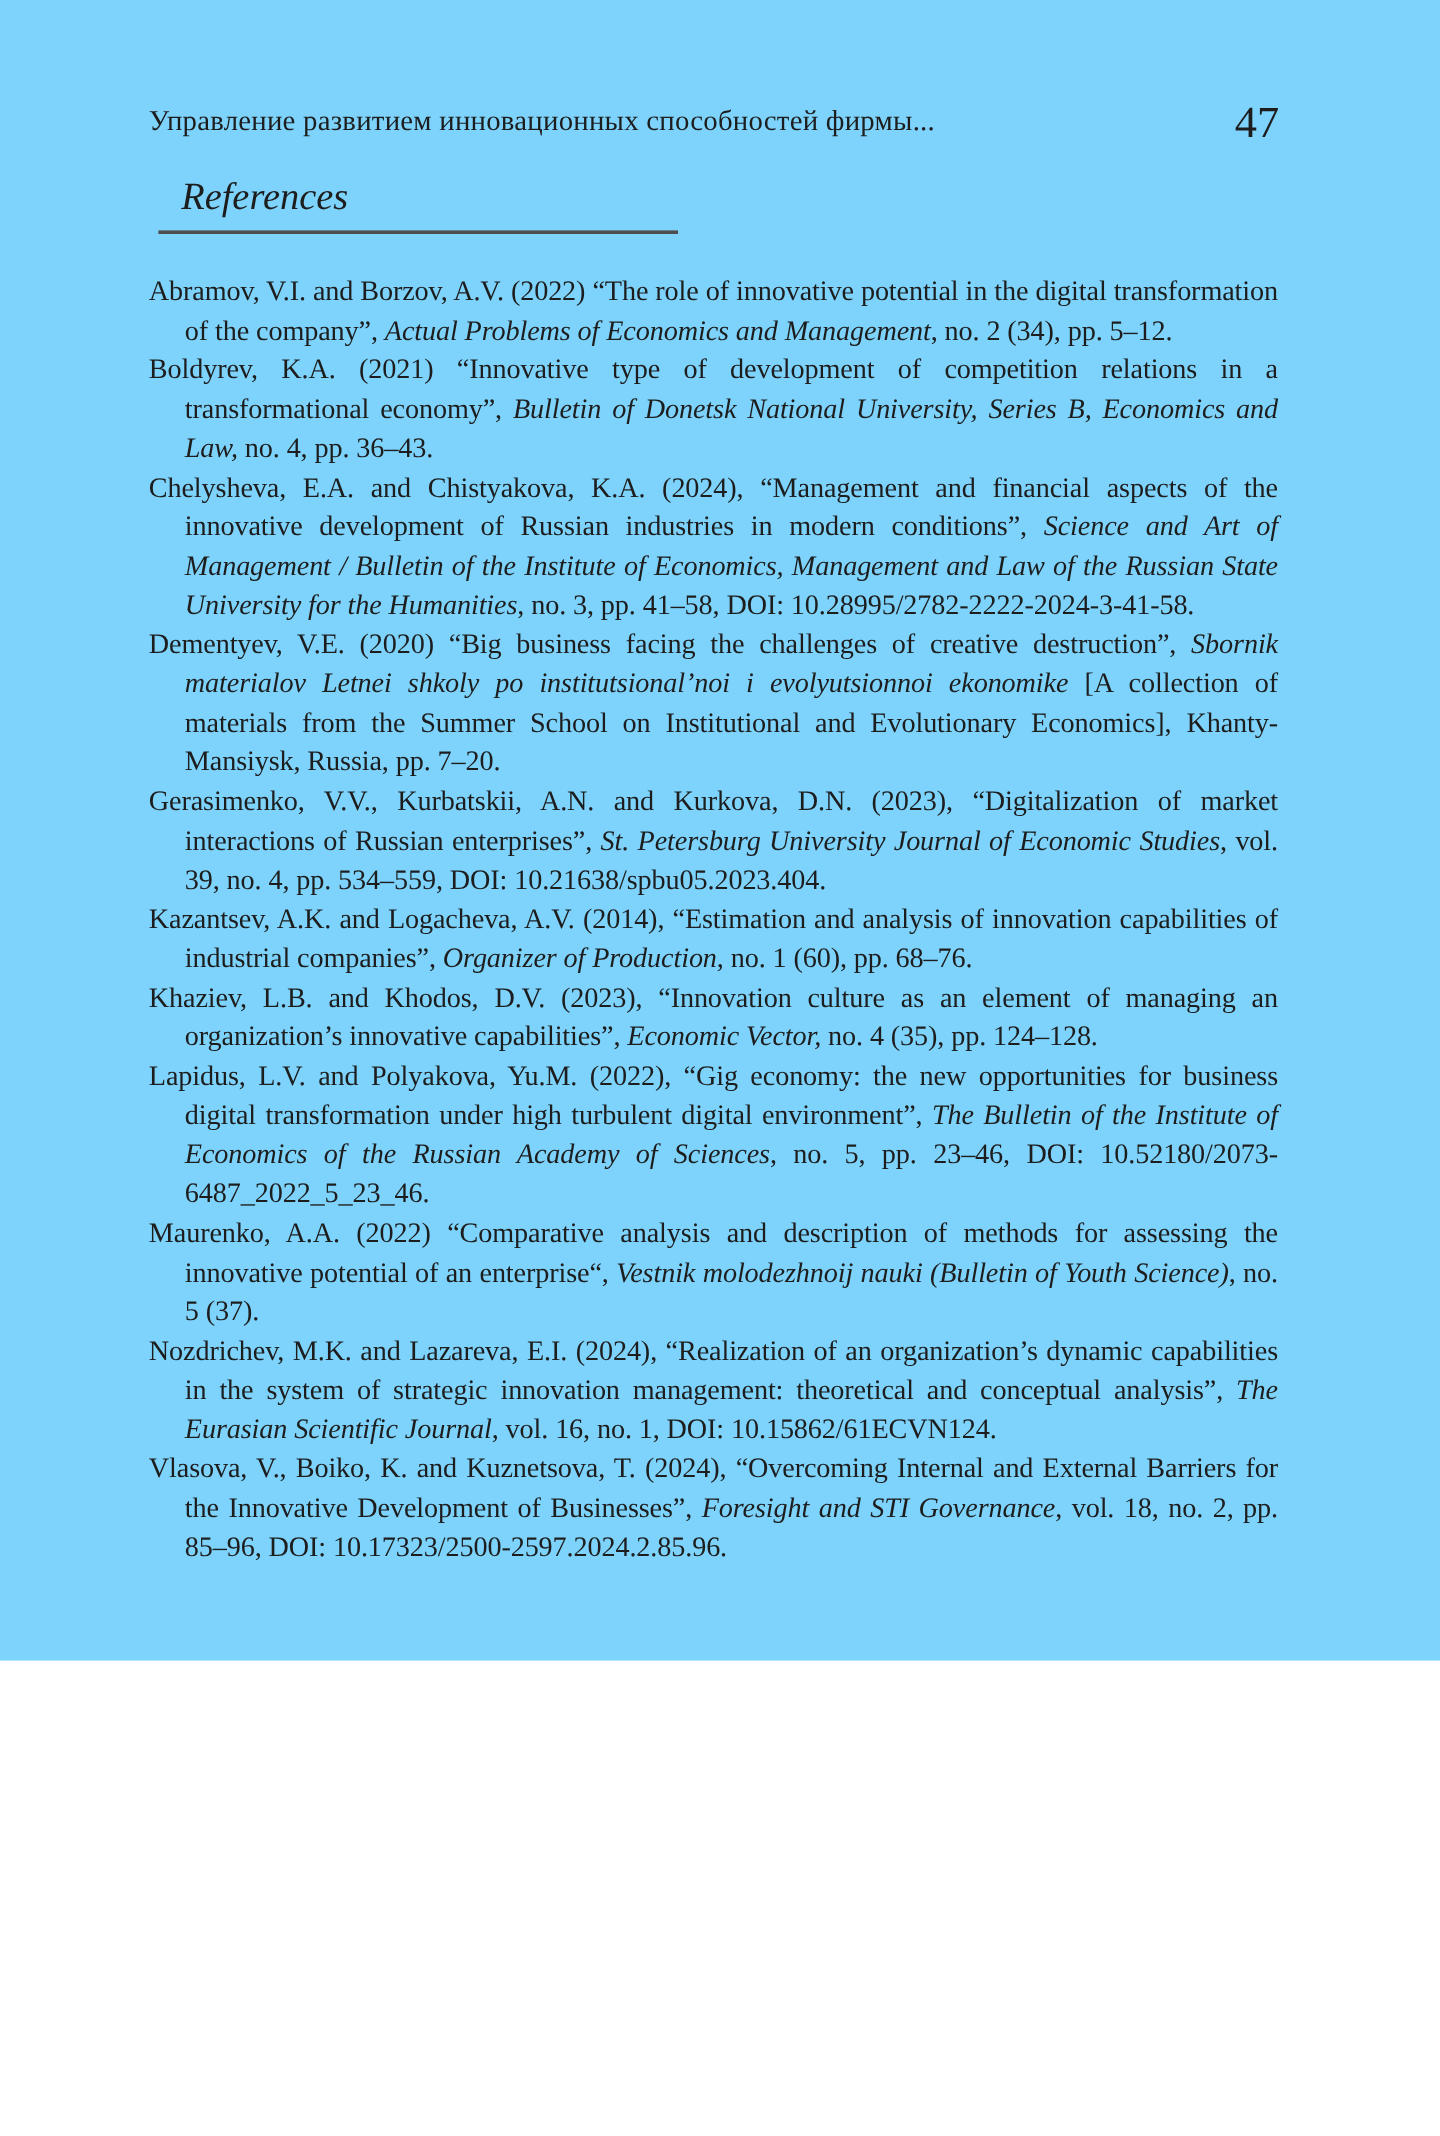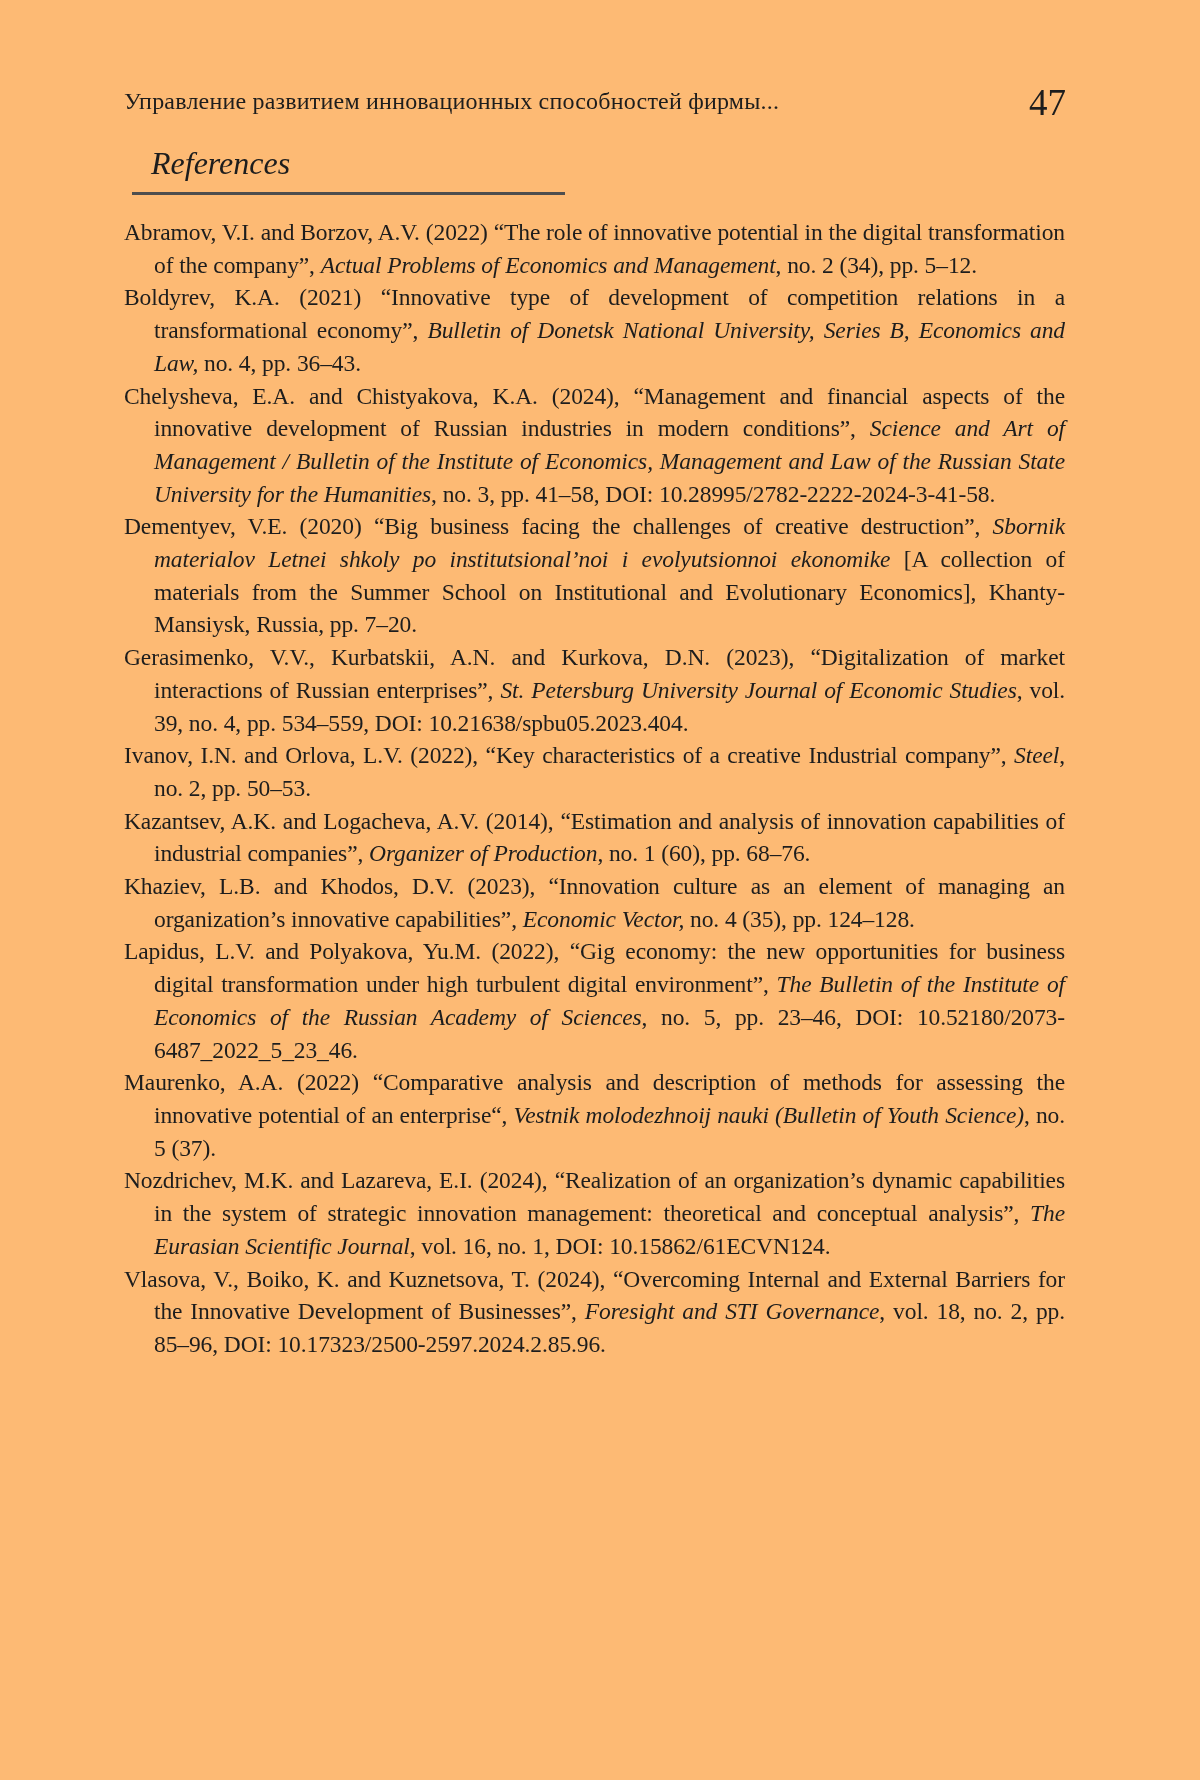--- a/index.html
+++ b/index.html
@@ -3,22 +3,22 @@
 <meta charset="utf-8">
 <style>
   html, body {
     margin: 0;
     padding: 0;
     background: #ffffff;
   }
   .page {
     position: relative;
     width: 1200px;
-    height: 1780px;
-    background: #fdba74;
+    height: 1384px;
+    background: #7dd3fc;
     color: #1d1d1d;
     font-family: "Liberation Serif", "DejaVu Serif", serif;
     overflow: hidden;
   }
   .header {
     position: absolute;
     left: 124px;
     right: 134px;
     top: 84px;
     display: flex;
@@ -50,21 +50,21 @@
     position: absolute;
     left: 132px;
     top: 192px;
     width: 433px;
     height: 3px;
     background: #4e4e4e;
   }
   .references {
     position: absolute;
     left: 124px;
-    top: 216px;
+    top: 227px;
     width: 941px;
     font-size: 23.5px;
     line-height: 32.7px;
     text-align: justify;
     letter-spacing: -0.1px;
   }
   .ref {
     margin: 0;
     padding-left: 30px;
     text-indent: -30px;
@@ -94,21 +94,20 @@
   <h2 class="section-title">References</h2>
 
   <div class="heading-rule"></div>
 
   <div class="references">
       <p class="ref"><span>Abramov, V.I. and Borzov, A.V. (2022) “The role of innovative potential in the digital transformation of the company”, </span><span class="it">Actual Problems of Economics and Management</span><span>, no. 2 (34), pp. 5–12.</span></p>
       <p class="ref"><span>Boldyrev, K.A. (2021) “Innovative type of development of competition relations in a transformational economy”, </span><span class="it">Bulletin of Donetsk National University, Series B, Economics and Law,</span><span> no. 4, pp. 36–43.</span></p>
       <p class="ref"><span>Chelysheva, E.A. and Chistyakova, K.A. (2024), “Management and financial aspects of the innovative development of Russian industries in modern conditions”, </span><span class="it">Science and Art of Management / Bulletin of the Institute of Economics, Management and Law of the Russian State University for the Humanities</span><span>, no. 3, pp. 41–58, DOI: 10.28995/2782-2222-2024-3-41-58.</span></p>
       <p class="ref"><span>Dementyev, V.E. (2020) “Big business facing the challenges of creative destruction”, </span><span class="it">Sbornik materialov Letnei shkoly po institutsional’noi i evolyutsionnoi ekonomike</span><span> [A collection of materials from the Summer School on Institutional and Evolutionary Economics], Khanty-Mansiysk, Russia, pp. 7–20.</span></p>
       <p class="ref"><span>Gerasimenko, V.V., Kurbatskii, A.N. and Kurkova, D.N. (2023), “Digitalization of market interactions of Russian enterprises”, </span><span class="it">St. Petersburg University Journal of Economic Studies</span><span>, vol. 39, no. 4, pp. 534–559, DOI: 10.21638/spbu05.2023.404.</span></p>
-      <p class="ref"><span>Ivanov, I.N. and Orlova, L.V. (2022), “Key characteristics of a creative Industrial company”, </span><span class="it">Steel</span><span>, no. 2, pp. 50–53.</span></p>
       <p class="ref"><span>Kazantsev, A.K. and Logacheva, A.V. (2014), “Estimation and analysis of innovation capabilities of industrial companies”, </span><span class="it">Organizer of Production</span><span>, no. 1 (60), pp. 68–76.</span></p>
       <p class="ref"><span>Khaziev, L.B. and Khodos, D.V. (2023), “Innovation culture as an element of managing an organization’s innovative capabilities”, </span><span class="it">Economic Vector,</span><span> no. 4 (35), pp. 124–128.</span></p>
       <p class="ref"><span>Lapidus, L.V. and Polyakova, Yu.M. (2022), “Gig economy: the new opportunities for business digital transformation under high turbulent digital environment”, </span><span class="it">The Bulletin of the Institute of Economics of the Russian Academy of Sciences</span><span>, no. 5, pp. 23–46, DOI: 10.52180/2073-6487_2022_5_23_46.</span></p>
       <p class="ref"><span>Maurenko, A.A. (2022) “Comparative analysis and description of methods for assessing the innovative potential of an enterprise“, </span><span class="it">Vestnik molodezhnoij nauki (Bulletin of Youth Science)</span><span>, no. 5 (37).</span></p>
       <p class="ref"><span>Nozdrichev, M.K. and Lazareva, E.I. (2024), “Realization of an organization’s dynamic capabilities in the system of strategic innovation management: theoretical and conceptual analysis”, </span><span class="it">The Eurasian Scientific Journal</span><span>, vol. 16, no. 1, DOI: 10.15862/61ECVN124.</span></p>
       <p class="ref"><span>Vlasova, V., Boiko, K. and Kuznetsova, T. (2024), “Overcoming Internal and External Barriers for the Innovative Development of Businesses”, </span><span class="it">Foresight and STI Governance</span><span>, vol. 18, no. 2, pp. 85–96, DOI: 10.17323/2500-2597.2024.2.85.96.</span></p>
     </div>
 
 
 </div>

